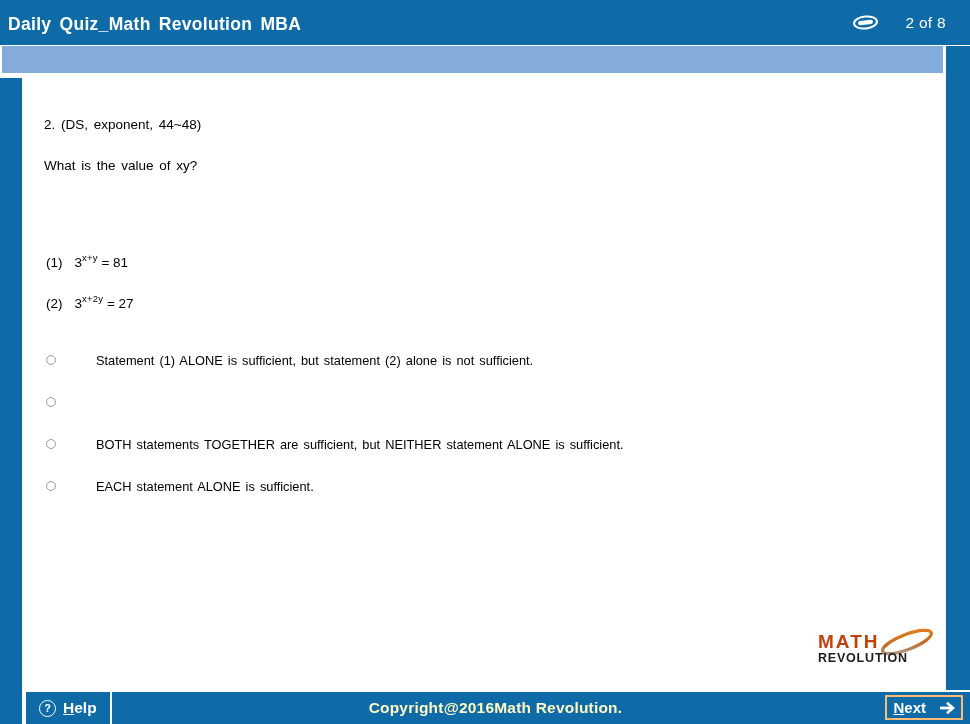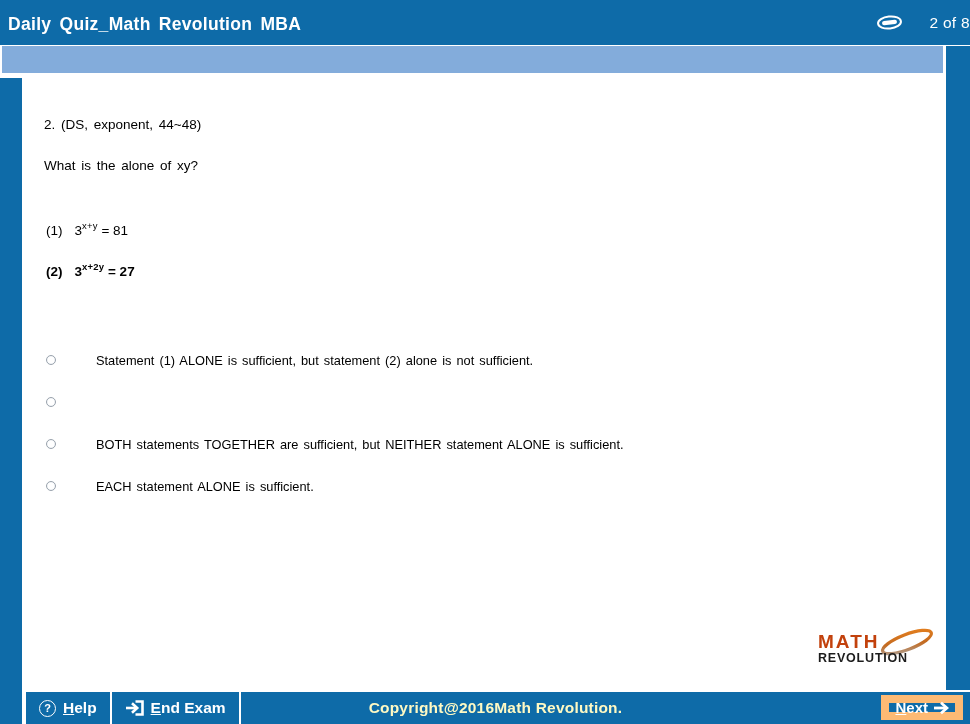--- a/index.html
+++ b/index.html
@@ -9,39 +9,39 @@
   }
   
   .header{
     position:absolute;left:0;top:0;width:970px;height:45px;
     background:#0E6BA8;color:#fff;
   }
   .header-title{
     position:absolute;left:8px;top:0;height:45px;line-height:48px;
     font-size:17.5px;font-weight:bold;letter-spacing:.3px;word-spacing:3px;color:#fff;
   }
-  .header-right{position:absolute;right:0;top:0;height:45px;display:flex;align-items:center;gap:26px;justify-content:center;}
+  .header-right{position:absolute;right:0;top:0;height:45px;display:flex;align-items:center;gap:26px;padding-right:24px;justify-content:center;}
   .disc-icon{display:block;}
   .page-indicator{font-size:15.5px;color:#fff;letter-spacing:.3px;}
   
   .subbar{
     position:absolute;left:2px;top:46px;width:941px;height:27px;
     background:#83ACDB;border-bottom:3px solid #fff;
   }
   
   .left-strip{position:absolute;left:0;top:78px;width:22px;height:646px;background:#0E6BA8;}
   .right-strip{position:absolute;left:946px;top:46px;width:24px;height:644px;background:#0E6BA8;}
   
   .q-heading{position:absolute;left:44px;top:117px;font-size:13.5px;color:#000;word-spacing:2px;}
   .q-prompt{position:absolute;left:44px;top:158px;font-size:13.5px;color:#000;word-spacing:2px;}
-  .statement{position:absolute;left:46px;font-size:13.5px;color:#000;}
+  .statement{position:absolute;left:46px;font-size:13.5px;color:#000;margin-top:32px;}
   .statement .gap{display:inline-block;width:12px;}
   .statement sup{font-size:9.5px;vertical-align:6px;letter-spacing:.2px;}
   #statement-1{top:220px;}
-  #statement-2{top:261px;font-weight:bold;}
+  #statement-2{top:261px;}
   .options{position:absolute;left:0;top:339px;width:940px;}
   .option-row{display:flex;align-items:center;height:42px;}
   .radio{
     width:10px;height:10px;border-radius:50%;margin-left:46px;
     border:1px solid #9aa3ad;background:#fff;box-sizing:border-box;
     box-shadow:inset 0 0 1px #c9d4e0;flex:0 0 auto;
   }
   .option-label{margin-left:40px;font-size:12.8px;color:#000;word-spacing:1.5px;}
   
   .logo{position:absolute;left:818px;top:633px;width:118px;}
@@ -68,21 +68,21 @@
     width:17px;height:17px;border:1.6px solid #fff;border-radius:50%;
     display:flex;align-items:center;justify-content:center;
     font-size:11px;font-weight:bold;box-sizing:border-box;
   }
   .copyright{
     position:absolute;left:50%;top:0;transform:translateX(-51%);
     height:32px;line-height:32px;font-size:15.5px;font-weight:bold;color:#fef9c3;letter-spacing:.2px;
   }
   .next-btn{
     position:absolute;right:7px;top:3px;height:25px;box-sizing:border-box;
-    border:8px solid #fdba74;display:flex;align-items:center;gap:5px;
+    border:2px solid #fdba74;display:flex;align-items:center;gap:13px;
     padding:0 6px;font-size:15px;font-weight:bold;color:#fff;cursor:default;
   }
 </style>
 </head>
 <body>
 
 <div id="screen">
 
   <div class="header">
     <div class="header-title">Daily Quiz_Math Revolution MBA</div>
@@ -96,21 +96,21 @@
       <div class="page-indicator">2 of 8</div>
     </div>
   </div>
 
   <div class="subbar"></div>
 
   <div class="left-strip"></div>
   <div class="right-strip"></div>
 
   <div class="q-heading">2. (DS, exponent, 44~48)</div>
-  <div class="q-prompt">What is the alone of xy?</div>
+  <div class="q-prompt">What is the value of xy?</div>
 
   <div class="statement" id="statement-1">
     <span>(1)</span><span class="gap"></span><span>3</span><sup>x+y</sup> <span>= 81</span>
   </div>
   <div class="statement" id="statement-2">
     <span>(2)</span><span class="gap"></span><span>3</span><sup>x+2y</sup> <span>= 27</span>
   </div>
 
   <div class="options">
     <div class="option-row">
@@ -145,28 +145,20 @@
     <div class="logo-revolution">REVOLUTION</div>
   </div>
 
   <div class="bottombar">
     <div class="bar-btn">
       <span class="help-circle">
           <span>?</span>
         </span>
       <span><span class="u">H</span><span>elp</span></span>
     </div>
-    <div class="bar-btn">
-      <svg width="19" height="16" viewBox="0 0 19 16">
-        <path d="M10.5 1.5 h7 v13 h-7" fill="none" stroke="#fff" stroke-width="2.6"></path>
-        <path d="M1 8 h10" stroke="#fff" stroke-width="2.6" fill="none"></path>
-        <path d="M7 3.2 L12.2 8 L7 12.8" fill="none" stroke="#fff" stroke-width="2.6"></path>
-      </svg>
-      <span><span class="u">E</span><span>nd Exam</span></span>
-    </div>
     <div class="copyright">Copyright@2016Math Revolution.</div>
     <div class="next-btn">
       <span><span class="u">N</span><span>ext</span></span>
       <svg width="16" height="14" viewBox="0 0 16 14">
         <path d="M1 7 h11" stroke="#fff" stroke-width="2.8" fill="none"></path>
         <path d="M8 1.8 L14 7 L8 12.2" fill="none" stroke="#fff" stroke-width="2.8"></path>
       </svg>
     </div>
   </div>
 

